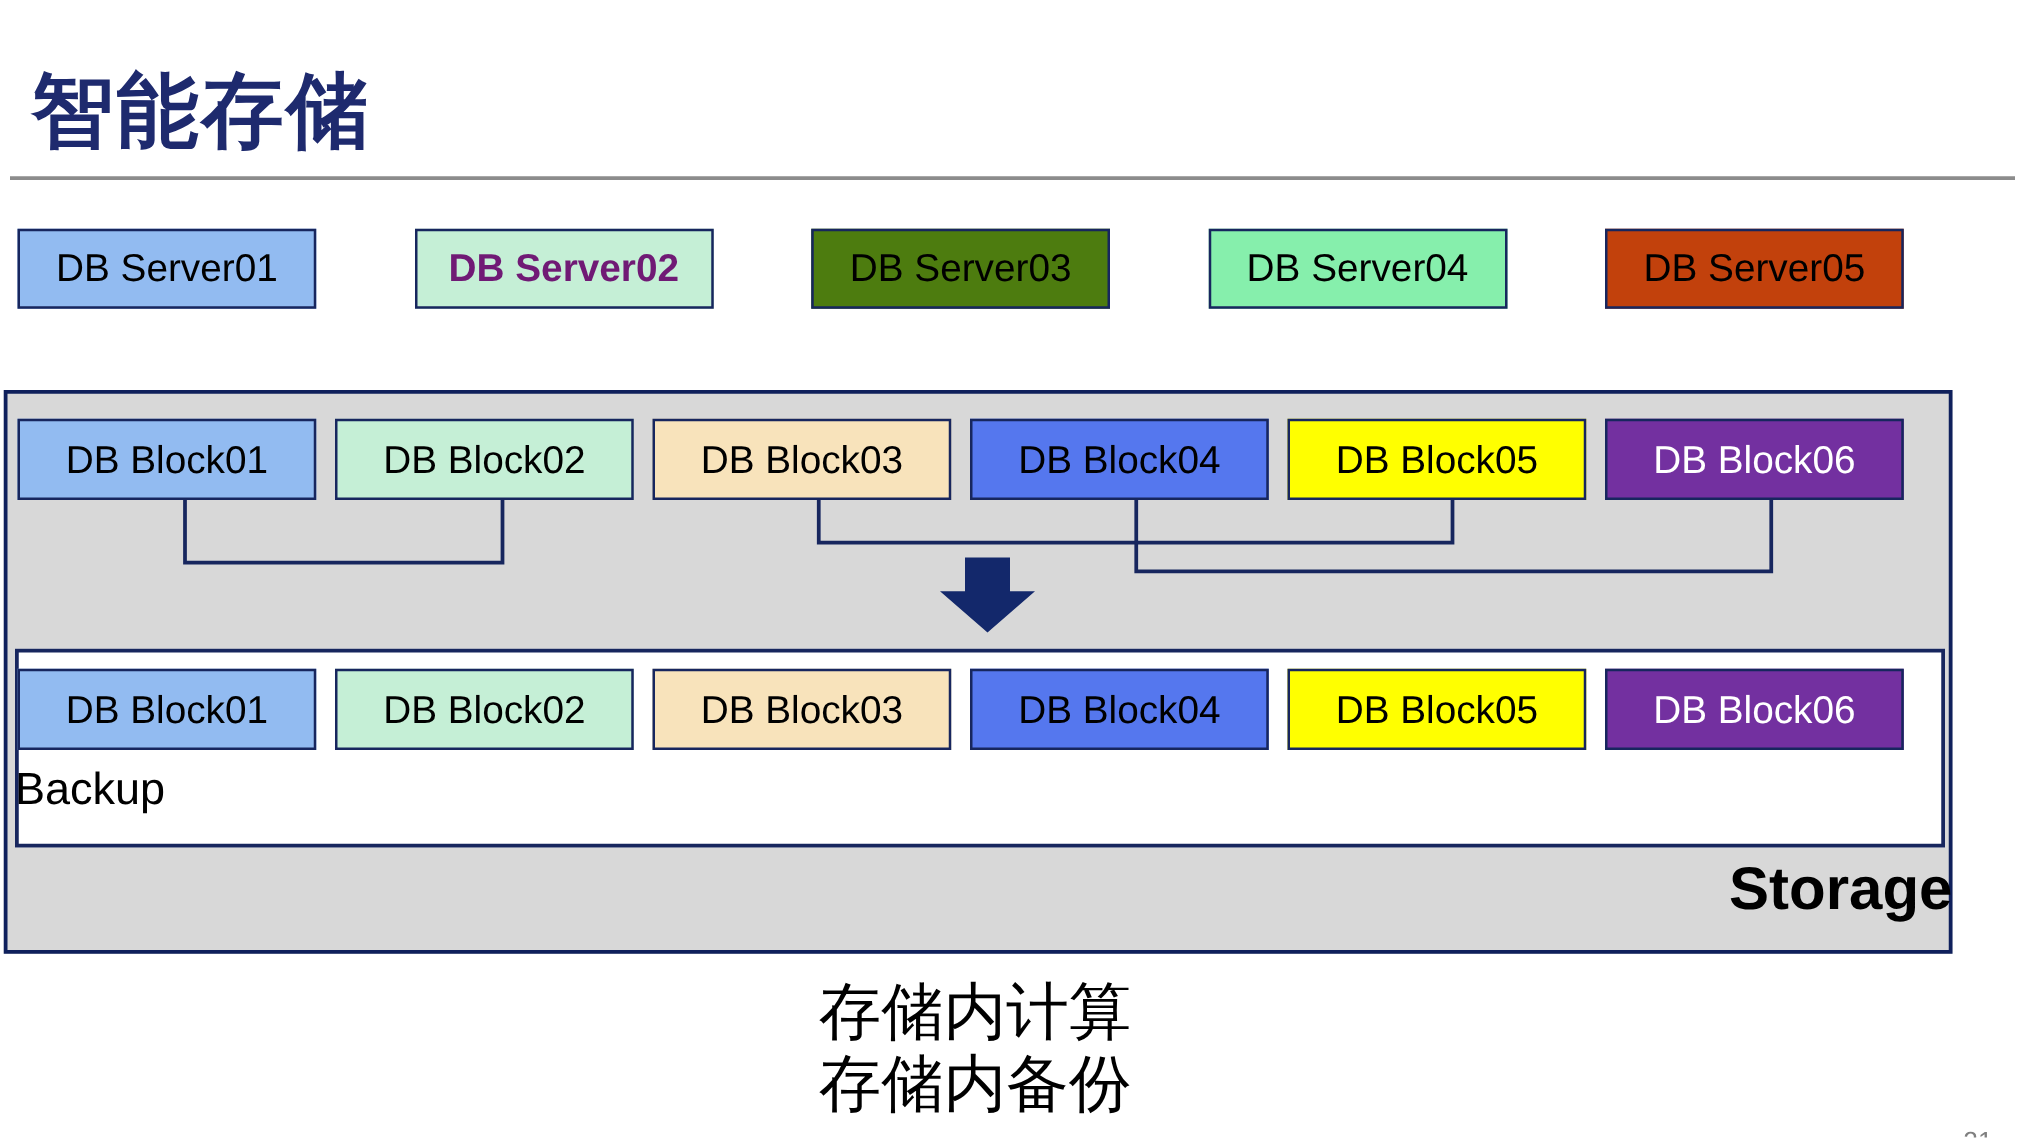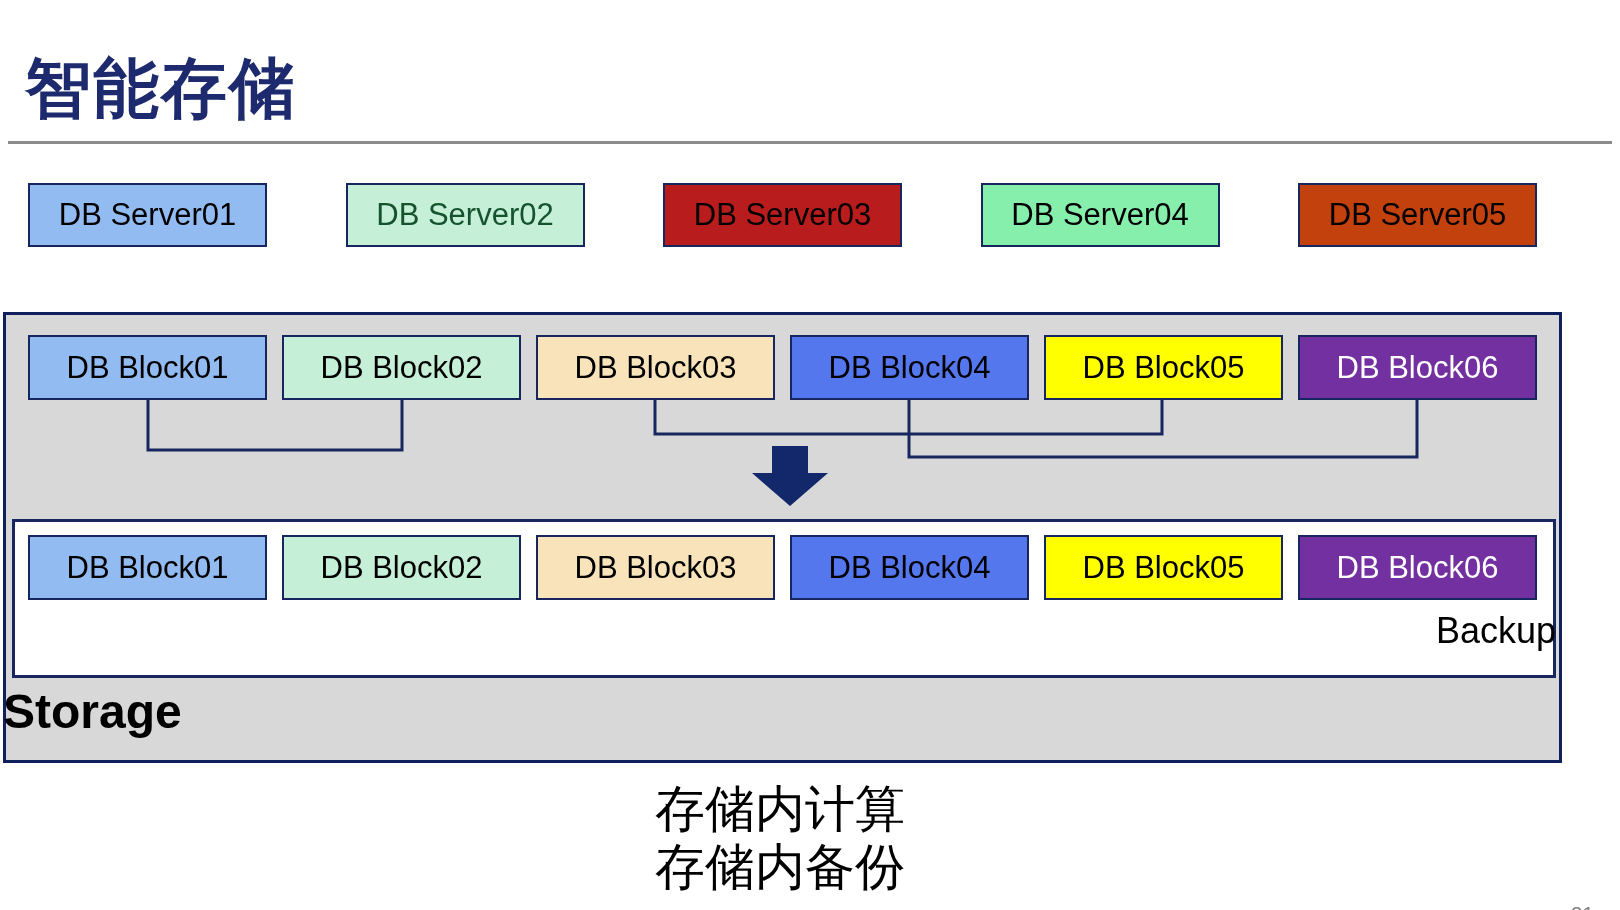--- a/index.html
+++ b/index.html
@@ -3,51 +3,51 @@
 <meta charset="utf-8">
 <style>
   html,body{margin:0;padding:0;background:#ffffff;}
   body{width:1620px;height:910px;font-family:"Liberation Sans","DejaVu Sans",sans-serif;overflow:hidden;}
   #slide{position:relative;width:1620px;height:910px;background:#ffffff;margin-top:40px;}
   .abs{position:absolute;box-sizing:border-box;}
 
   #page-title{left:25px;top:4px;font-size:66px;font-weight:bold;letter-spacing:2px;}
   #title-rule{left:8px;top:101px;width:1604px;height:3px;background:#8c8c8c;}
 
-  .box-row{left:28px;width:1509px;display:flex;justify-content:space-between;}
+  .box-row{left:14px;width:1509px;display:flex;justify-content:space-between;}
   .node-box{width:239px;display:flex;align-items:center;justify-content:center;
             border:2px solid #17265e;font-size:31px;box-sizing:border-box;}
   #server-row{top:143px;height:64px;}
   #block-row-top{top:295px;height:65px;}
   #block-row-bottom{top:495px;height:65px;}
 
   #storage-container{left:3px;top:272px;width:1559px;height:451px;
                      background:#d8d8d8;border:3px solid #0f205c;}
   #backup-container{left:12px;top:479px;width:1544px;height:159px;
                     background:#ffffff;border:3px solid #17265e;}
-  #backup-label{left:12px;top:570px;width:1544px;text-align:right;font-size:36px;}
-  #storage-label{left:3px;top:644px;width:1559px;text-align:left;font-size:48px;font-weight:bold;}
+  #backup-label{left:12px;top:570px;width:1544px;text-align:left;font-size:36px;}
+  #storage-label{left:3px;top:644px;width:1559px;text-align:right;font-size:48px;font-weight:bold;}
 
   #connector-svg{left:0;top:0;width:1620px;height:910px;pointer-events:none;}
 
   #caption{left:655px;top:740px;font-size:50px;line-height:58px;color:#000000;text-align:center;}
   #page-number{right:26px;top:862px;font-size:21px;}
 </style>
 </head>
 <body>
 
 <div id="slide">
 
   <div id="page-title" class="abs" style="color: rgb(30, 42, 110);">智能存储</div>
   <div id="title-rule" class="abs" style="background-color: rgb(140, 140, 140);"></div>
 
   <div id="server-row" class="abs box-row">
     <div class="node-box" style="background-color: rgb(146, 187, 241); color: rgb(0, 0, 0);">DB Server01</div>
-    <div class="node-box" style="background-color: rgb(197, 239, 214); color: #14532d;">DB Server02</div>
-    <div class="node-box" style="background-color: #b91c1c; color: rgb(0, 0, 0);">DB Server03</div>
+    <div class="node-box" style="background-color: rgb(197, 239, 214); color: #701a75; font-weight: bold;">DB Server02</div>
+    <div class="node-box" style="background-color: #4d7c0f; color: rgb(0, 0, 0);">DB Server03</div>
     <div class="node-box" style="background-color: #86efac; color: rgb(0, 0, 0);">DB Server04</div>
     <div class="node-box" style="background-color: #c2410c; color: rgb(0, 0, 0); text-align: center;">DB Server05</div>
   </div>
 
   <div id="storage-container" class="abs" style="background-color: rgb(216, 216, 216); border-color: rgb(15, 32, 92);"></div>
 
   <div id="backup-container" class="abs" style="border-color: rgb(23, 38, 94);"></div>
 
   <svg id="connector-svg" class="abs" viewBox="0 0 1620 910" xmlns="http://www.w3.org/2000/svg">
     <path d="M148,360 L148,410 L402,410 L402,360" fill="none" stroke="#17265e" stroke-width="3"></path>

